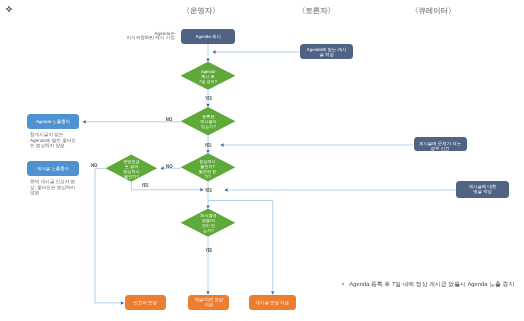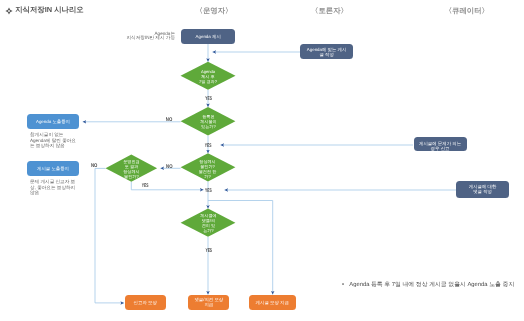--- a/index.html
+++ b/index.html
@@ -4,21 +4,21 @@
 <style>
   html,body{margin:0;padding:0;}
   body{width:524px;height:321px;background:#ffffff;overflow:hidden;
        font-family:"Liberation Sans",sans-serif;
        -webkit-font-smoothing:antialiased;text-rendering:geometricPrecision;}
   #canvas{position:relative;width:524px;height:321px;}
   #title{position:absolute;left:5px;top:5px;font-size:7.4px;font-weight:700;
          color:#555555;white-space:nowrap;letter-spacing:0px;display:flex;align-items:center;}
   #title svg{margin-right:2.2px;}
   .lane{position:absolute;top:6.4px;font-size:7.4px;font-weight:700;color:#8f8f8f;
-        white-space:nowrap;text-align:right;letter-spacing:0px;}
+        white-space:nowrap;text-align:left;letter-spacing:0px;}
   #wires{position:absolute;left:0;top:0;width:524px;height:321px;}
   .node{position:absolute;box-sizing:border-box;display:flex;align-items:center;
         justify-content:center;text-align:center;color:#ffffff;border-radius:3.5px;}
   .node>div{transform:scale(0.5);transform-origin:center center;white-space:nowrap;
         font-size:8.8px;line-height:11.4px;}
   .node.darkblue{background:#4f6385;}
   .node.blue{background:#4e92d2;}
   .node.orange{background:#ed7d31;}
   .dtext{position:absolute;color:#ffffff;text-align:center;display:flex;
          align-items:center;justify-content:center;}
@@ -34,25 +34,24 @@
   #foot .b{display:inline-block;width:14.5px;}
 </style>
 </head>
 <body>
 
 <div id="canvas">
 <div id="title">
       <svg width="8" height="8" viewBox="0 0 20 20">
         <path d="M10 1 L13.2 6.8 L10 8.5 L6.8 6.8 Z M19 10 L13.2 13.2 L11.5 10 L13.2 6.8 Z M10 19 L6.8 13.2 L10 11.5 L13.2 13.2 Z M1 10 L6.8 6.8 L8.5 10 L6.8 13.2 Z" fill="#5c5c5c"></path>
       </svg>
-      <span>지식저장IN 시나리오</span>
     </div>
 <div class="lane" style="left:182.5px;width:50px">〈운영자〉</div>
 <div class="lane" style="left:298px;width:50px">〈토론자〉</div>
-<div class="lane" style="left:439px;width:50px">〈큐레이터〉</div>
+<div class="lane" style="left:411px;width:50px">〈큐레이터〉</div>
 <svg id="wires" viewBox="0 0 524 321" width="524" height="321">
       <defs>
         <marker id="ah" markerWidth="4.2" markerHeight="3.8" refX="3.7" refY="1.9" orient="auto" markerUnits="userSpaceOnUse">
           <path d="M0.1,0.15 L3.7,1.9 L0.1,3.65 L1.0,1.9 Z" fill="#2f5597"></path>
         </marker>
       </defs>
       <polyline points="208,43 208,61.8" fill="none" stroke="#a8cbe8" stroke-width="0.85" marker-end="url(#ah)"></polyline>
       <polyline points="300,52 212.5,52" fill="none" stroke="#a8cbe8" stroke-width="0.85" marker-end="url(#ah)"></polyline>
       <polyline points="208,89.8 208,107.0" fill="none" stroke="#a8cbe8" stroke-width="0.85" marker-end="url(#ah)"></polyline>
       <polyline points="180.6,121.8 82.7,121.8" fill="none" stroke="#a8cbe8" stroke-width="0.85" marker-end="url(#ah)"></polyline>

